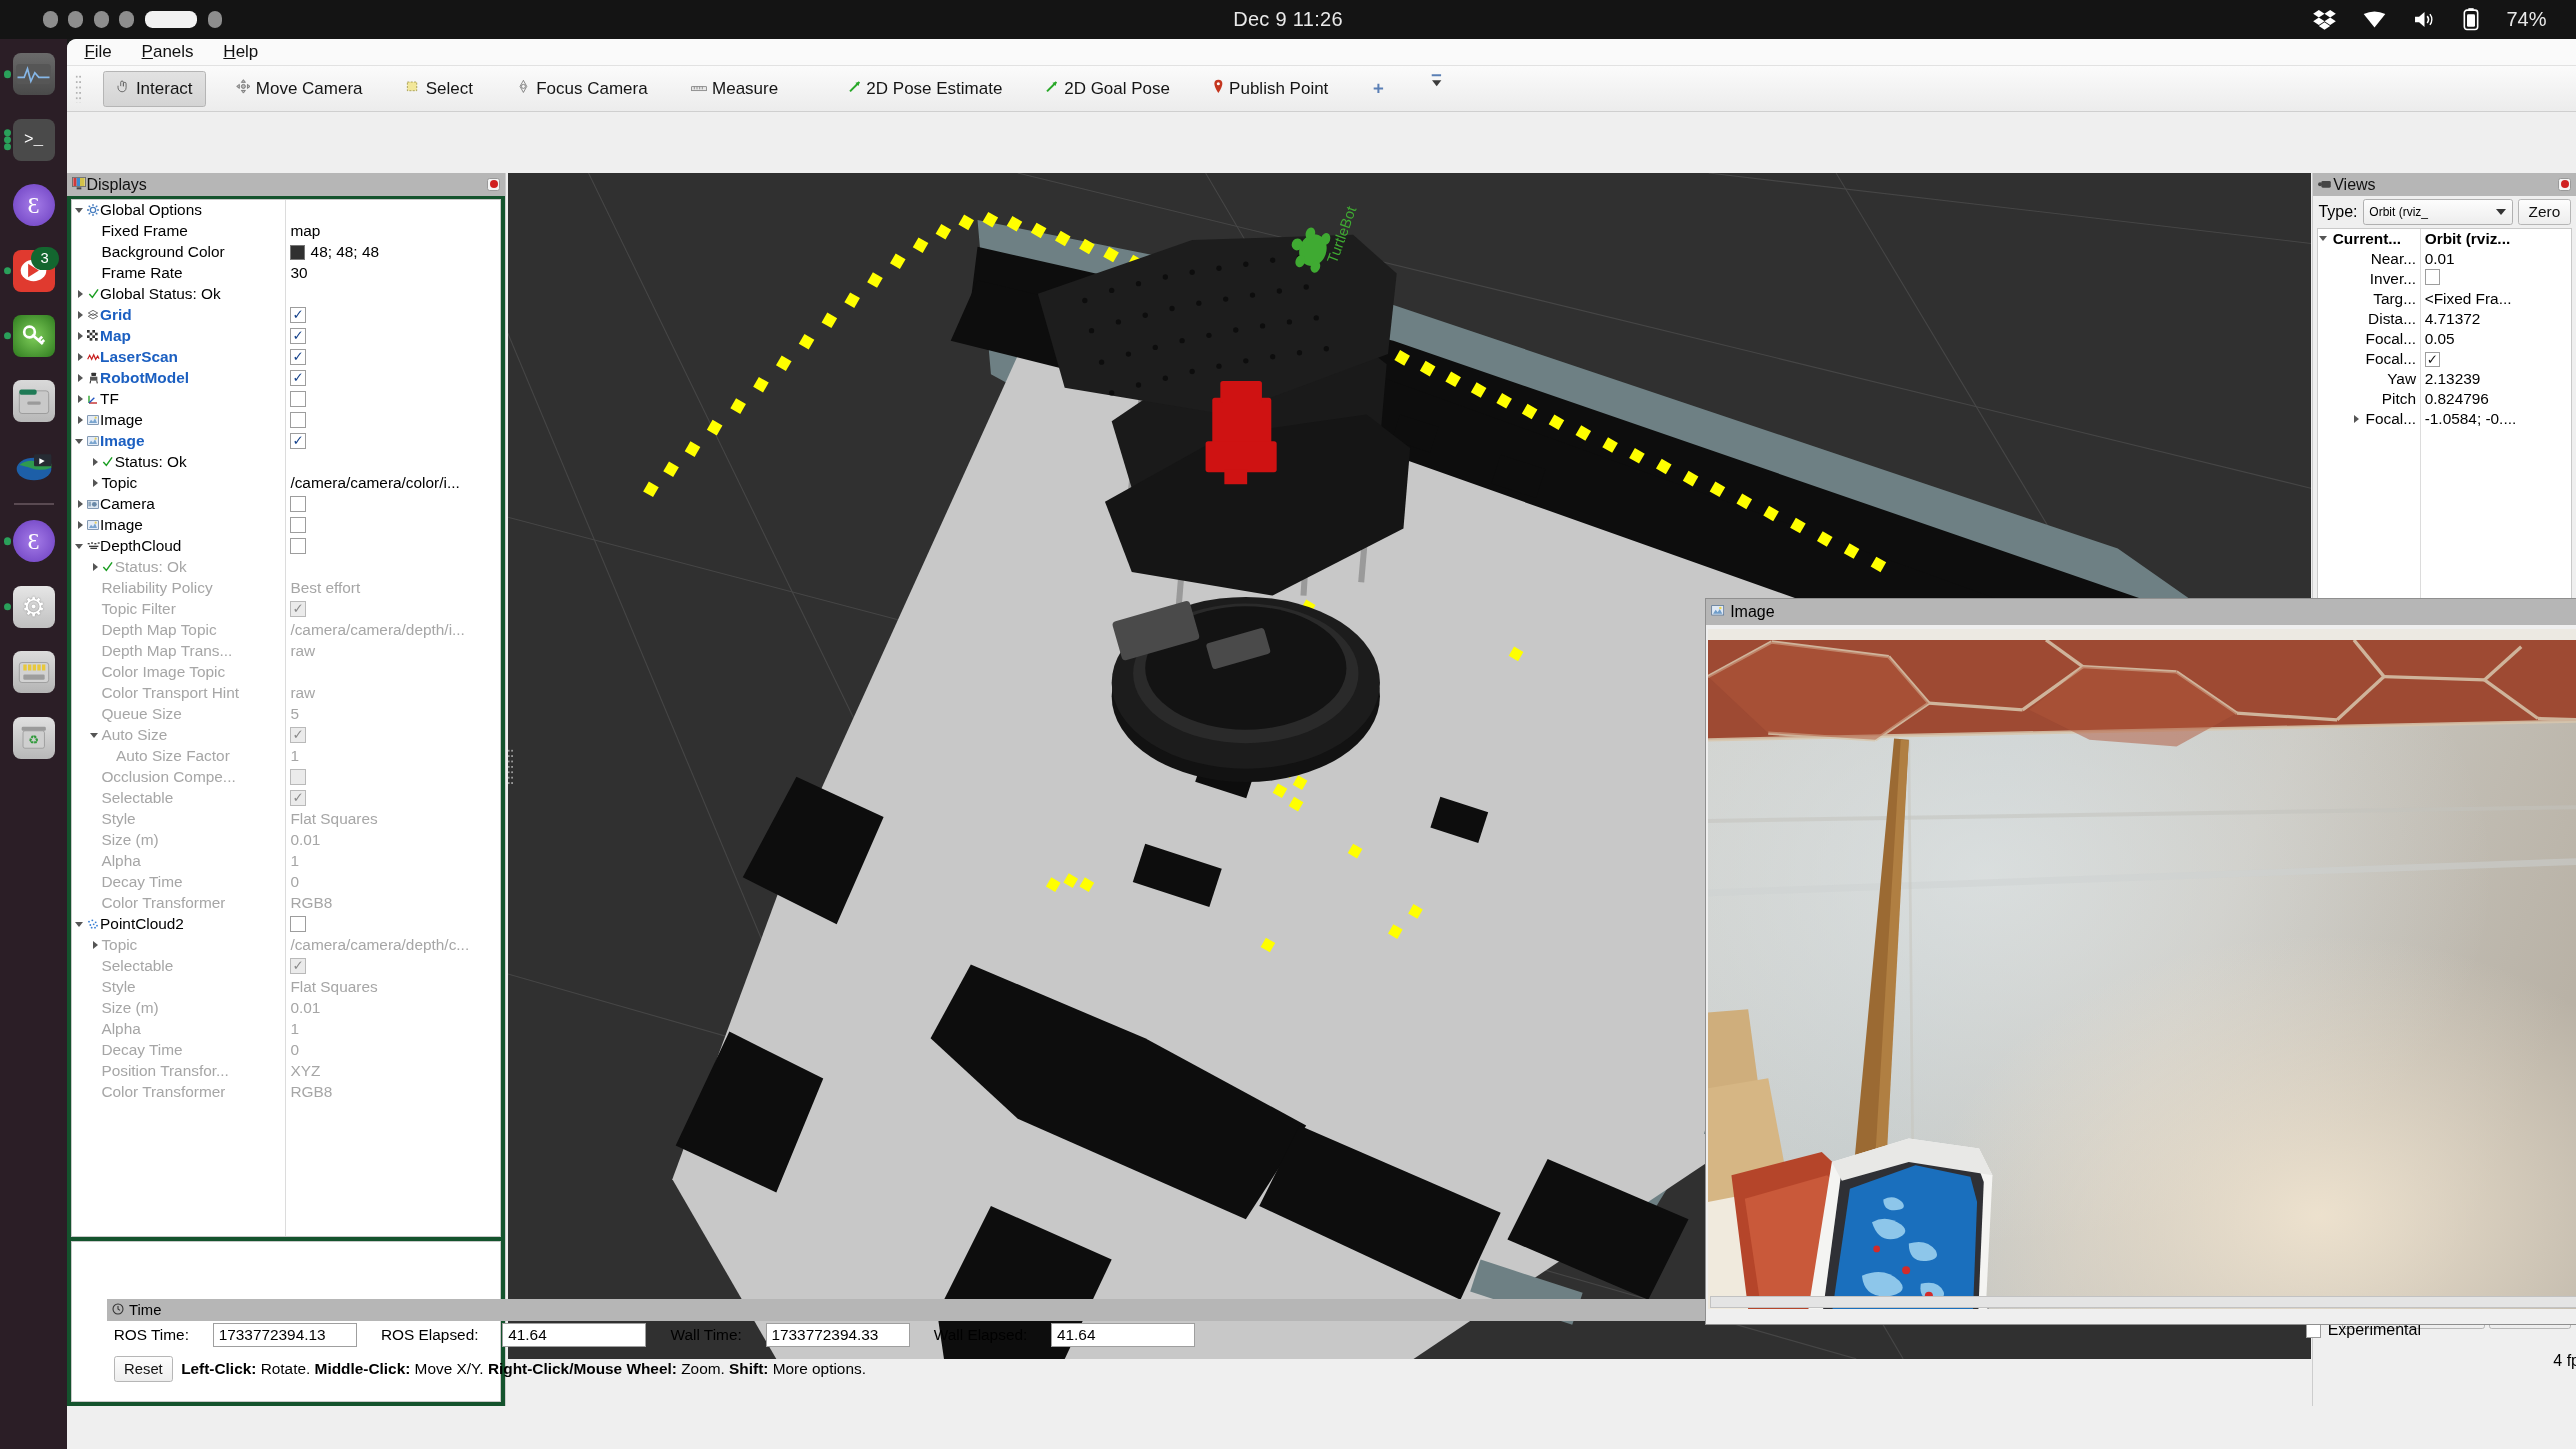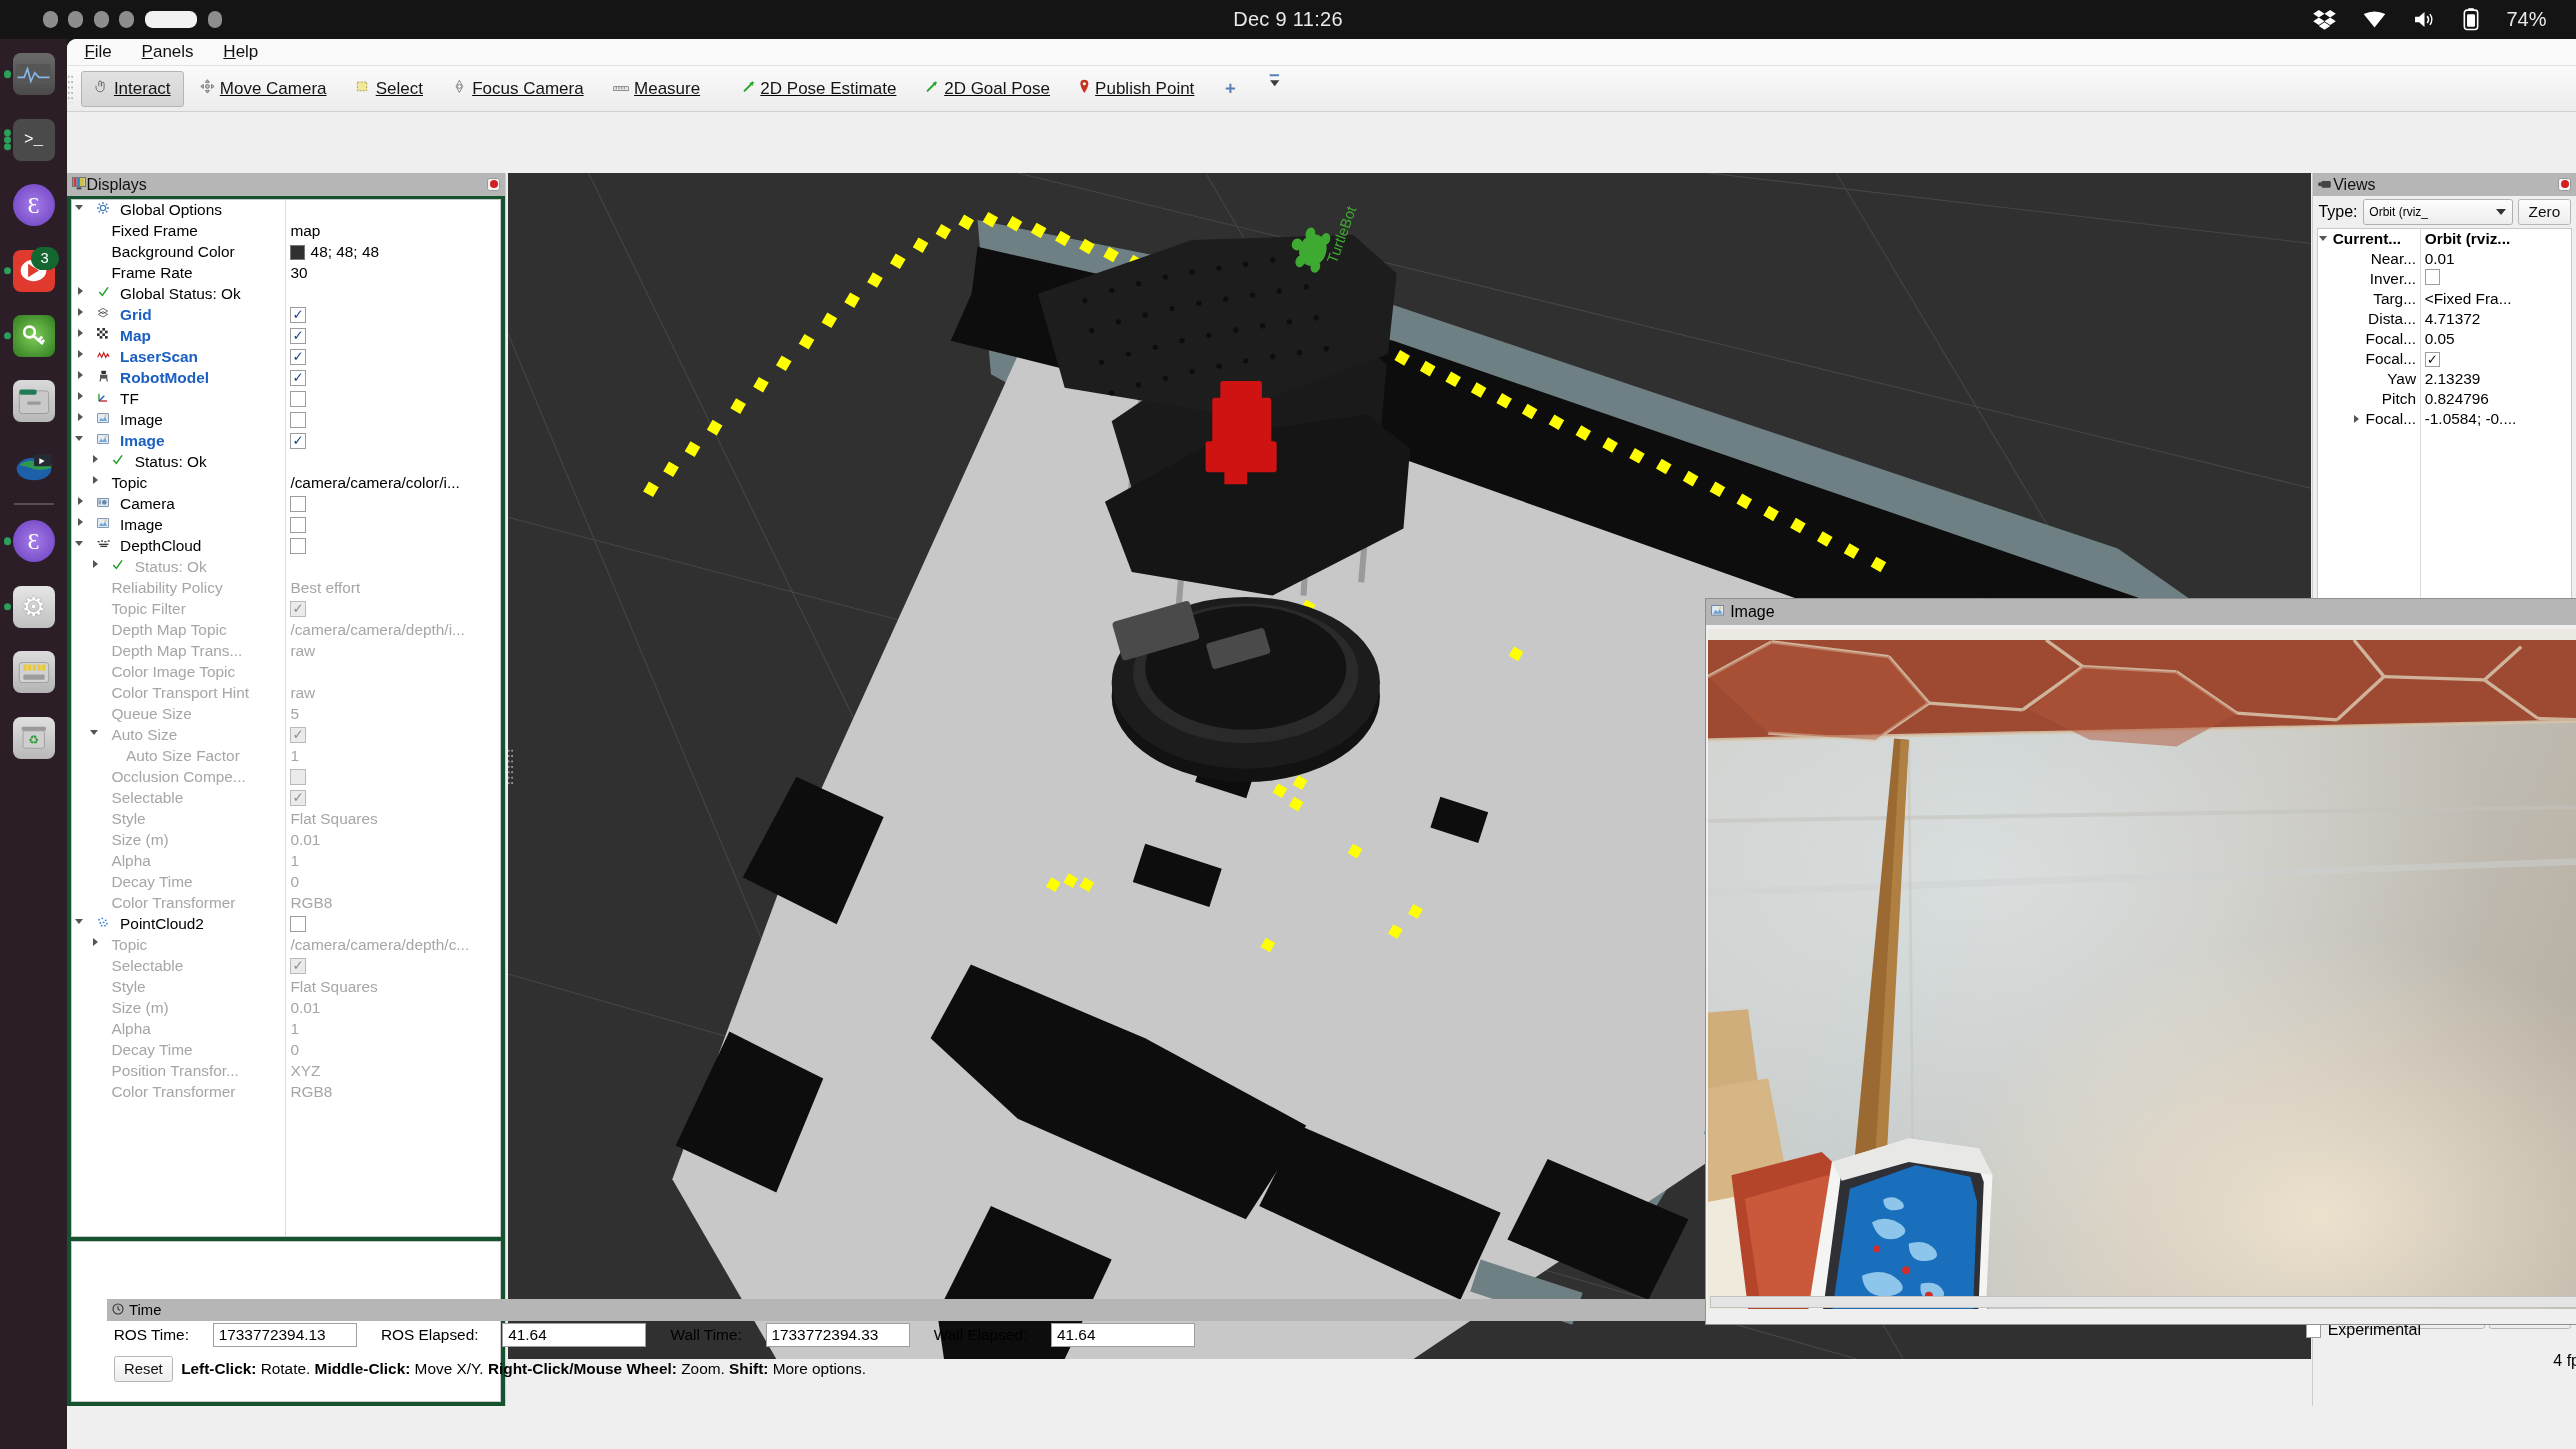--- a/index.html
+++ b/index.html
@@ -47,22 +47,22 @@
 
   
   #menubar { height:27px; background:#fafafa; display:flex; align-items:center;
     padding-left:12px; gap:19px; font-size:17px; color:#111;
     border-bottom:0.7px solid #e2e2e2; }
   .menu-item { padding:1.3px 5.4px; }
   .menu-item u { text-decoration:underline; }
 
   
   #toolbar { height:46px; background:linear-gradient(#fbfbfb,#ececec);
-    display:flex; align-items:center; gap:3px;
-    border-bottom:0.7px solid #cfcfcf;text-decoration:underline; }
+    display:flex; align-items:center; padding-left:8px; gap:17px;
+    border-bottom:0.7px solid #cfcfcf; }
   .grip { width:6.7px; height:29.5px; margin-right:4px;
     background-image:radial-gradient(#b4b4b4 0.8px, transparent 0.9px);
     background-size:3.4px 5.4px; }
   .tbtn { height:36px; display:flex; align-items:center; gap:5.4px;
     padding:0 12px; font-size:17px; color:#151515; border:0.7px solid transparent;
     border-radius:2.7px; white-space:nowrap; }
   .tbtn.checked { background:linear-gradient(#e2e2e2,#d4d4d4);
     border:0.7px solid #b5b5b5; }
   .tb-sep { width:9.4px; }
 
@@ -80,21 +80,21 @@
 
   
   #displays { position:absolute; left:0; top:0; width:439px; height:1233px;
     background:#14532d; display:flex; flex-direction:column;
     border-right:1.3px solid #cdcdcd; }
   #disp-tree { flex:0 0 1038px; background:#fff; border:0.7px solid #c9c9c9;
     margin:2.7px 4px 0 4px; overflow:hidden; position:relative; font-size:15.4px; }
   #disp-tree .colsep { position:absolute; left:213px; top:0; bottom:0; width:0.7px;
     background:#dcdcdc; }
   .trow { height:21px; display:flex; align-items:center; position:relative; }
-  .tname { display:flex; gap:10px; width:213px;
+  .tname { display:flex; align-items:center; gap:0; width:213px;
     overflow:hidden; white-space:nowrap; padding-left:2.7px; }
   .tval { flex:1; display:flex; align-items:center; gap:5.4px; padding-left:5.4px;
     white-space:nowrap; overflow:hidden; }
   .arrow { width:12px; height:12px; flex:0 0 12px; position:relative; }
   .arrow.r::after { content:""; position:absolute; left:3.4px; top:2px;
     border-left:5.4px solid #555; border-top:4px solid transparent;
     border-bottom:4px solid transparent; }
   .arrow.d::after { content:""; position:absolute; left:0.7px; top:3.4px;
     border-top:5.4px solid #555; border-left:4px solid transparent;
     border-right:4px solid transparent; }

